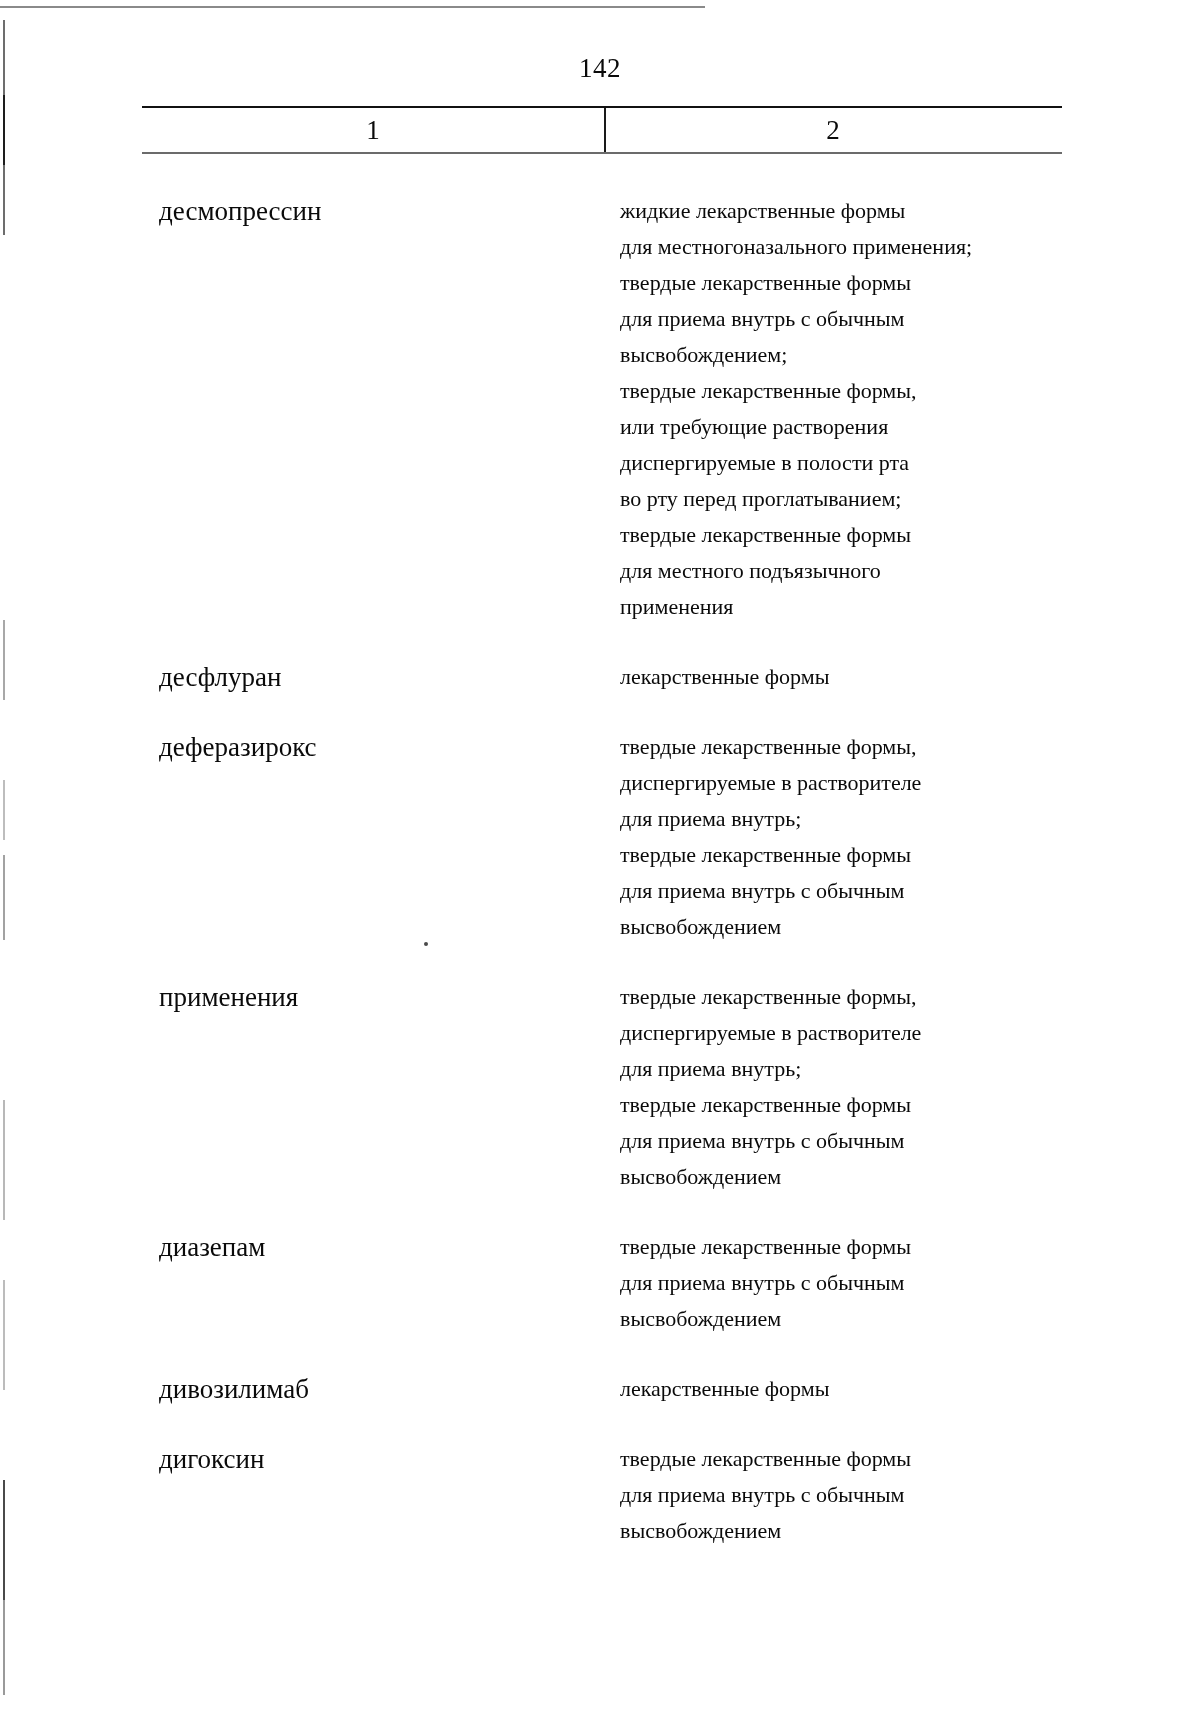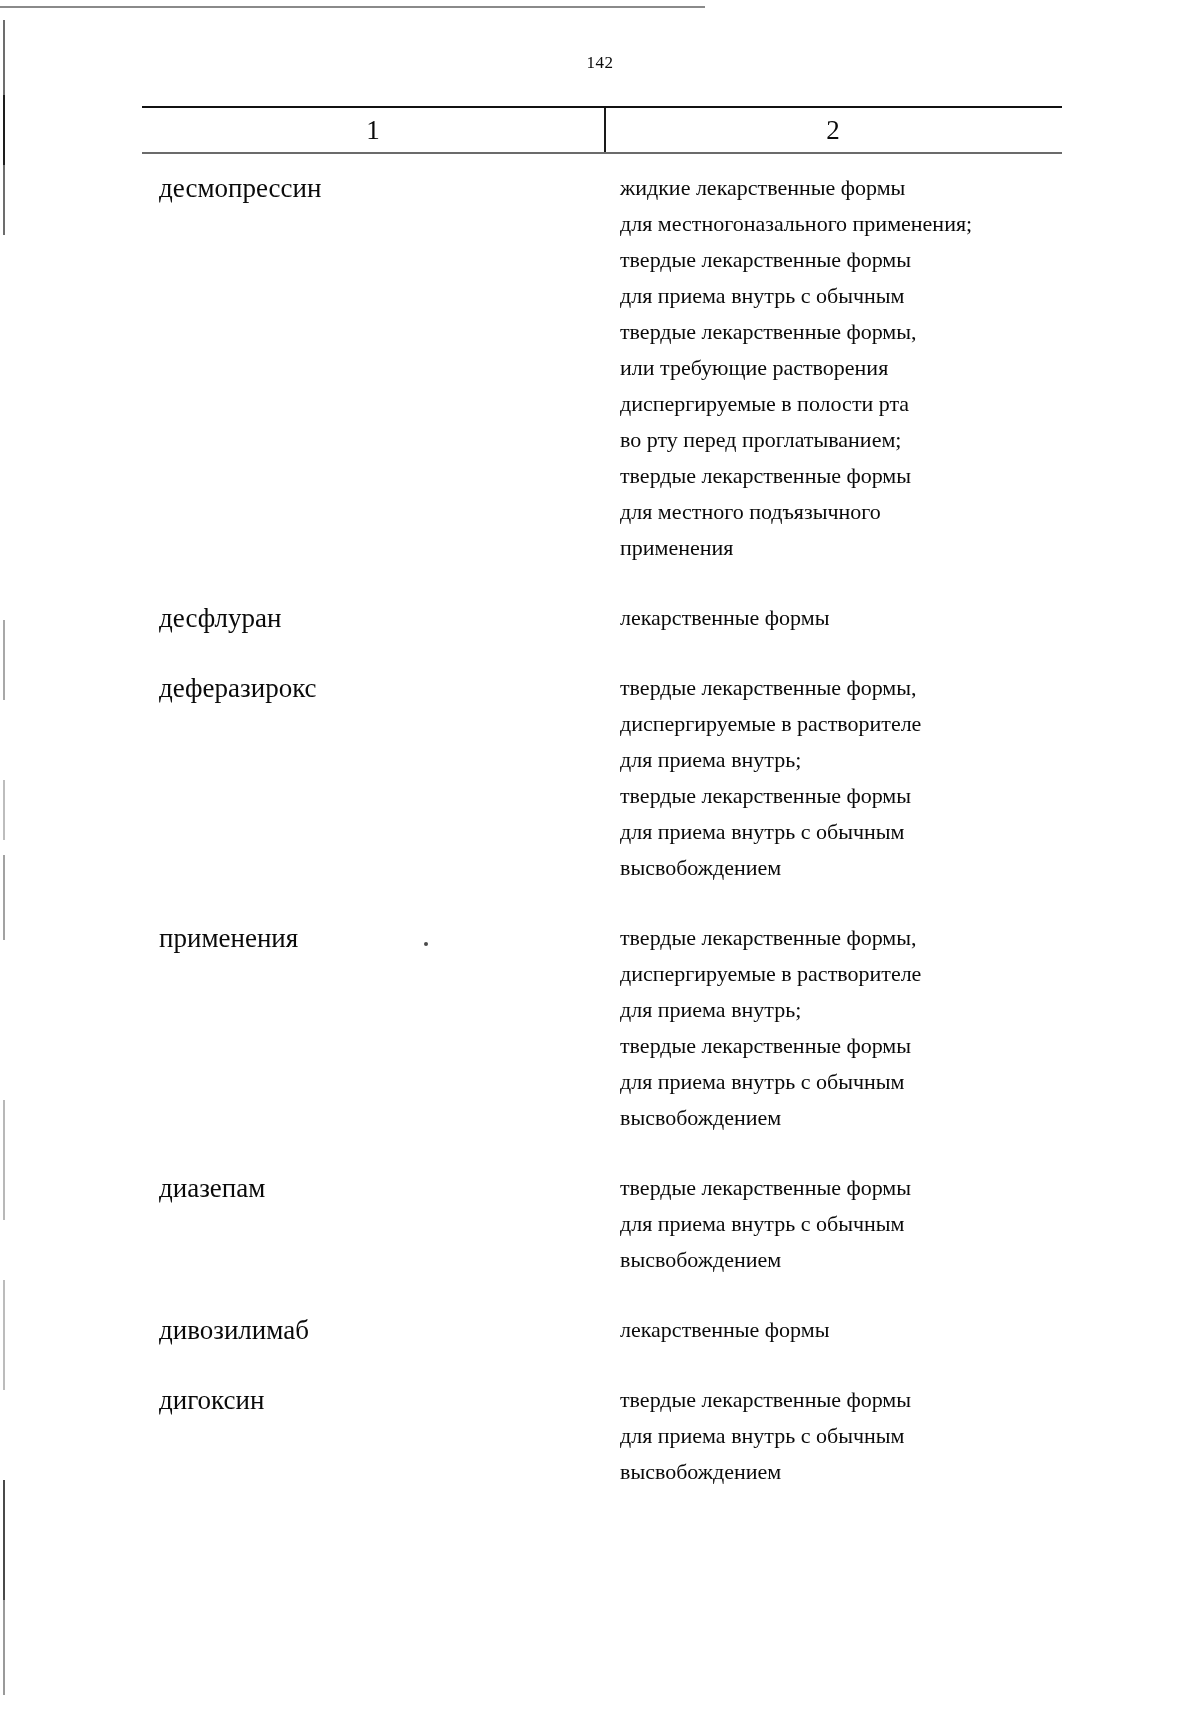--- a/index.html
+++ b/index.html
@@ -52,21 +52,21 @@
     border-radius: 50%;
   }
 
   
   .page-number {
     position: absolute;
     top: 53px;
     left: 0;
     width: 1200px;
     text-align: center;
-    font-size: 17px;
+    font-size: 27px;
     letter-spacing: 0.5px;
   }
 
   
   .table {
     position: absolute;
     left: 142px;
     top: 106px;
     width: 920px;
   }
@@ -93,21 +93,21 @@
   .head-cell {
     display: flex;
     align-items: center;
     justify-content: center;
     font-size: 27px;
   }
   .head-cell.c1 { width: 462px; }
   .head-cell.c2 { width: 458px; }
 
   .body-rows {
-    padding-top: 16px;
+    padding-top: 39px;
   }
   .row {
     display: flex;
     align-items: flex-start;
     margin-bottom: 34px;
   }
   .cell-name {
     width: 478px;
     padding-left: 17px;
     box-sizing: border-box;
@@ -155,20 +155,21 @@
     <div class="rule soft"></div>
 
     <div class="body-rows">
         <div class="row">
           <div class="cell-name">десмопрессин</div>
           <div class="cell-forms">
             <div class="line">жидкие лекарственные формы</div>
             <div class="line">для местногоназального применения;</div>
             <div class="line">твердые лекарственные формы</div>
             <div class="line">для приема внутрь с обычным</div>
+            <div class="line">высвобождением;</div>
             <div class="line">твердые лекарственные формы,</div>
             <div class="line">или требующие растворения</div>
             <div class="line">диспергируемые в полости рта</div>
             <div class="line">во рту перед проглатыванием;</div>
             <div class="line">твердые лекарственные формы</div>
             <div class="line">для местного подъязычного</div>
             <div class="line">применения</div>
           </div>
         </div>
         <div class="row">

